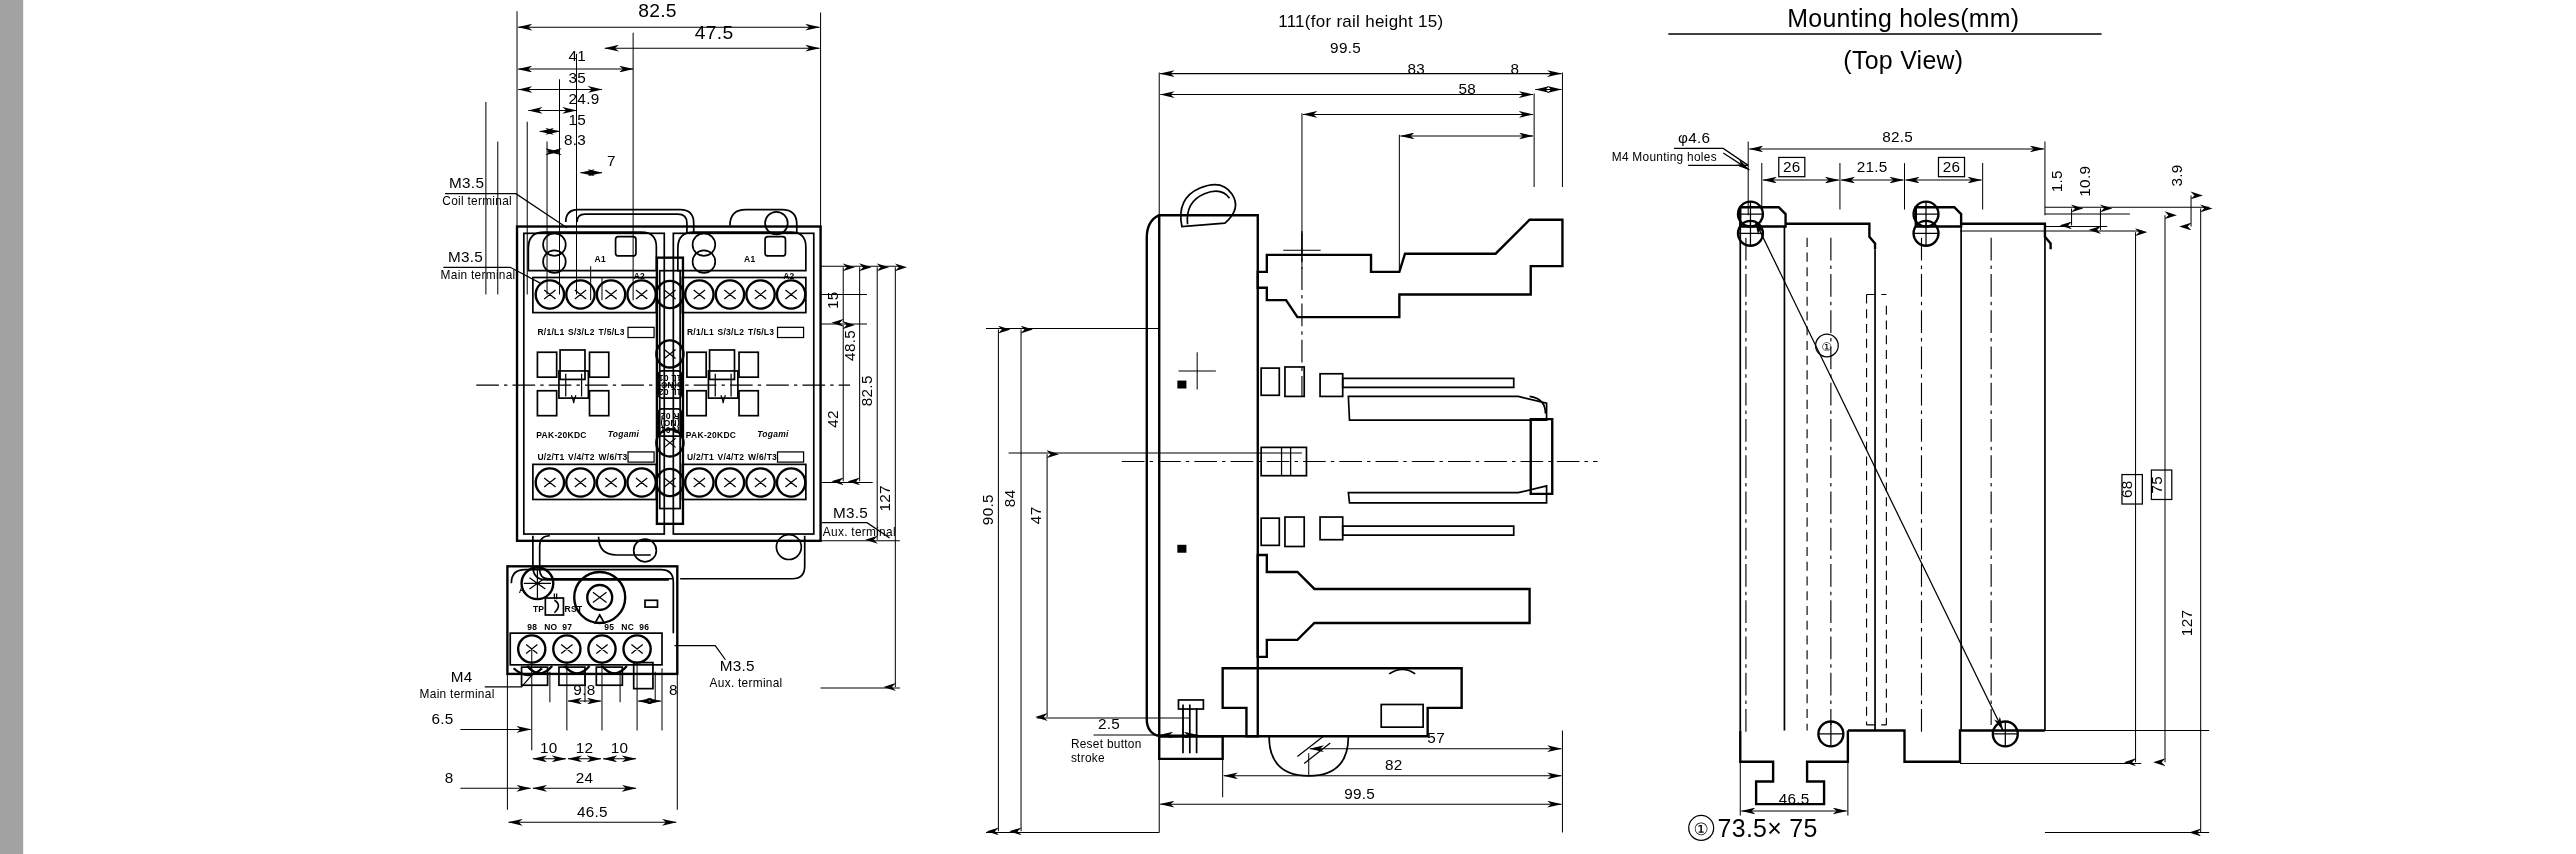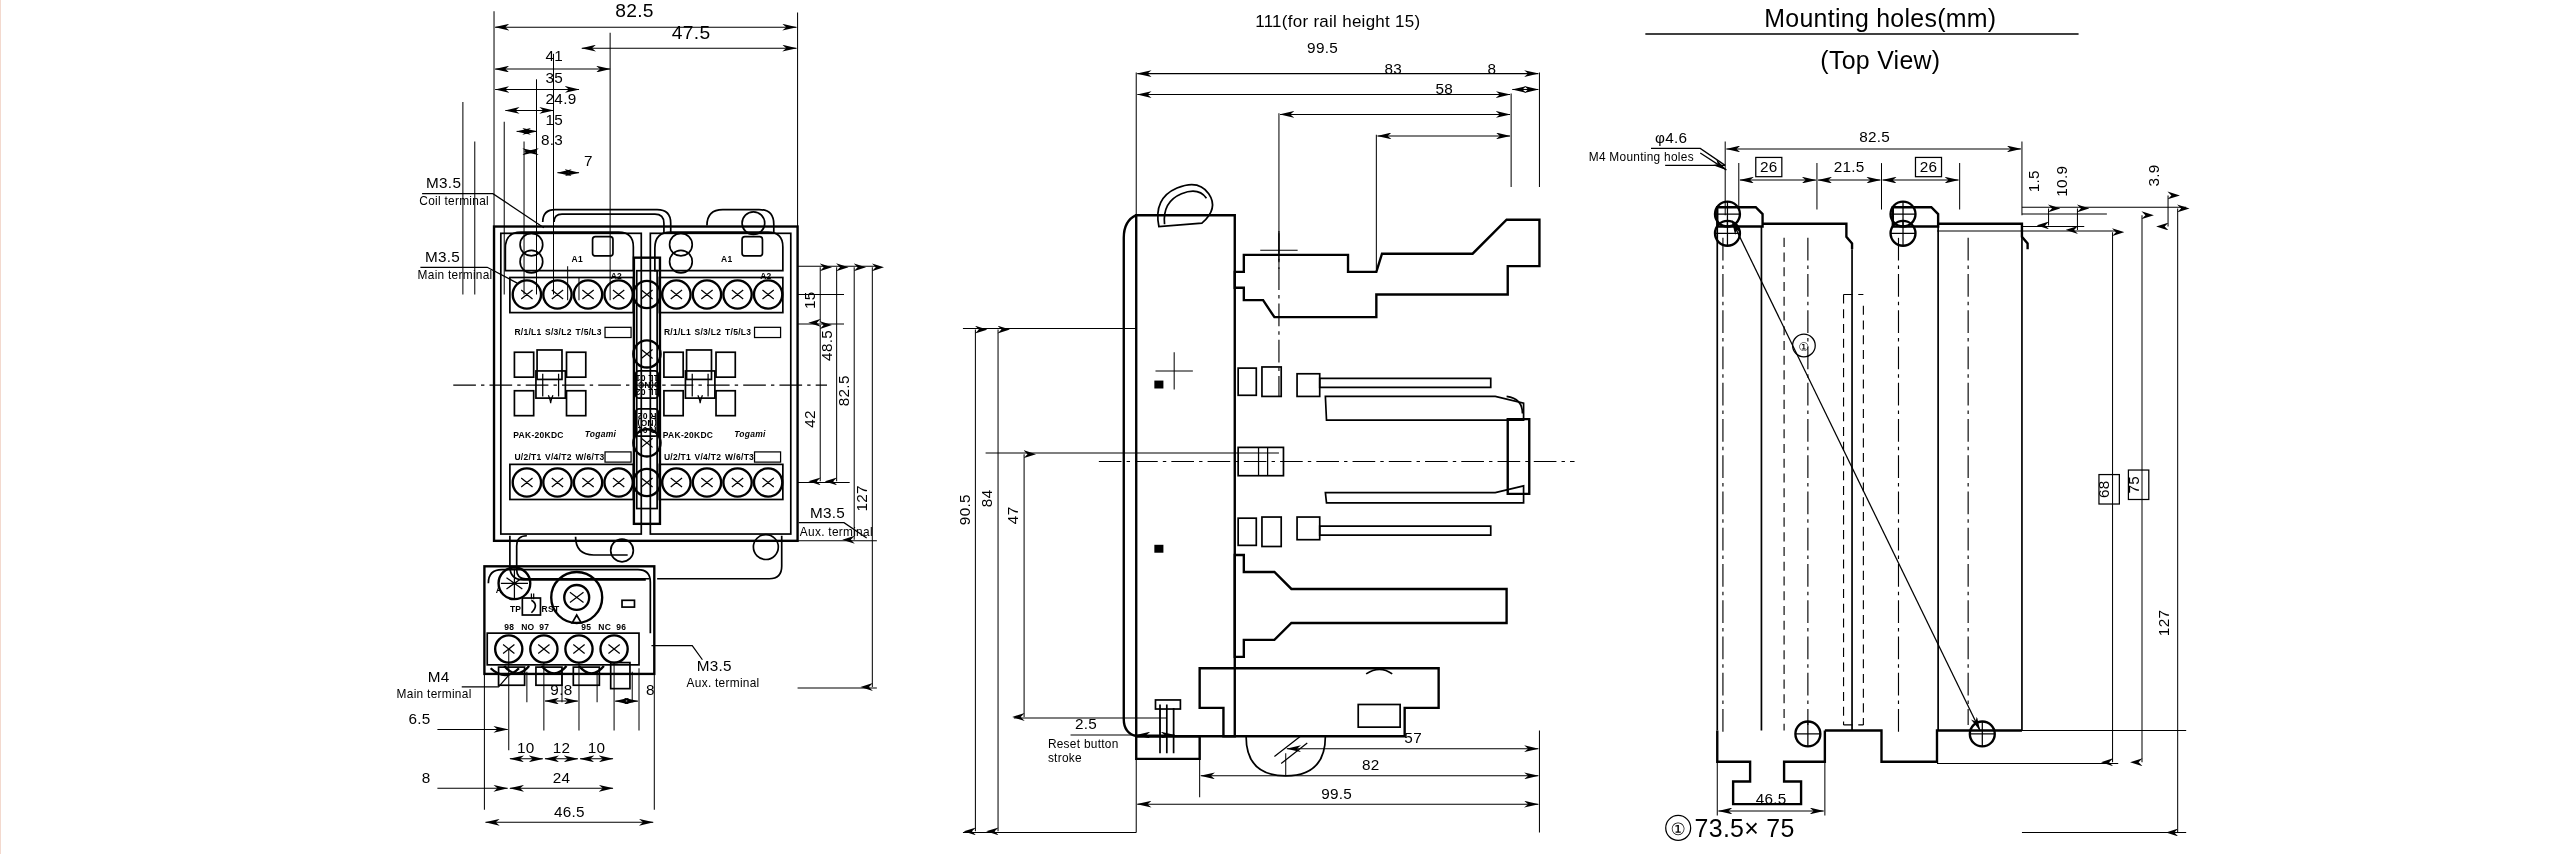--- a/index.html
+++ b/index.html
@@ -2,21 +2,21 @@
 <html style="font-size:9px"><head>
 <meta charset="utf-8">
 <title>Contactor Outline Dimension Drawing</title>
 <style>
   html,body{margin:0;padding:0;background:#ffffff;}
   body{
     width:2576px;height:854px;overflow:hidden;
     font-family:"Liberation Sans", sans-serif;
     color:#000;
   }
-  #sheet{position:relative;width:2144px;height:854px;background:#c2410c;}
+  #sheet{position:relative;width:2144px;height:854px;background:#a3a3a3;padding-left:23px;}
   svg{display:block;}
   .dimtext{
     font-family:"Liberation Sans", sans-serif;
     fill:#000;
     font-size:34px;
     letter-spacing:0.5px;
   }
   .dimtext.sm{font-size:27px;}
   .dimtext.xs{font-size:21px;}
   .dimtext.tiny{font-size:15px;font-weight:bold;}

